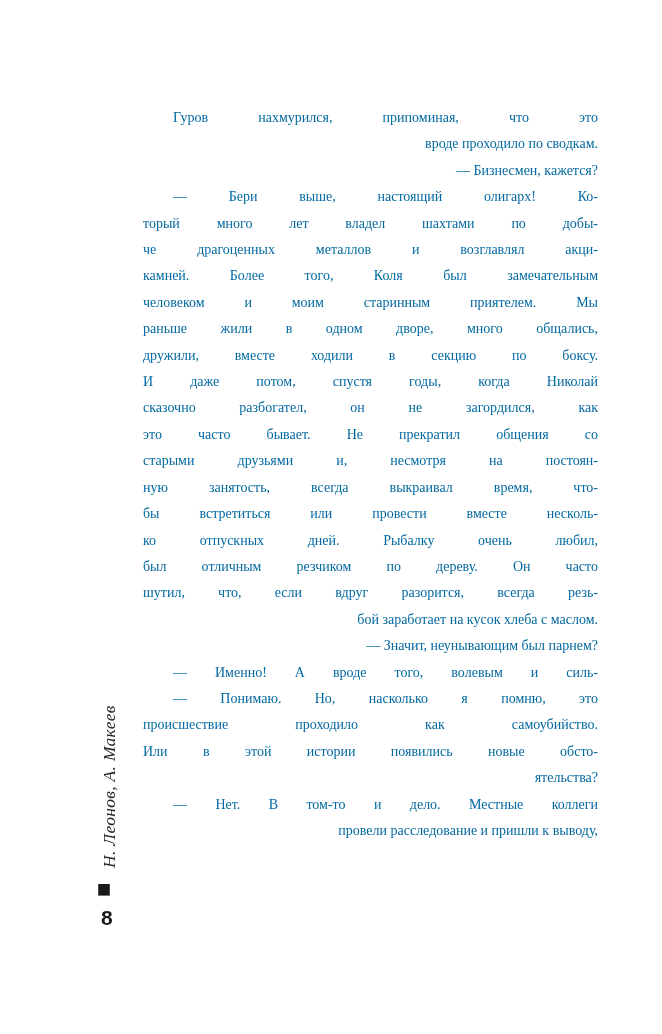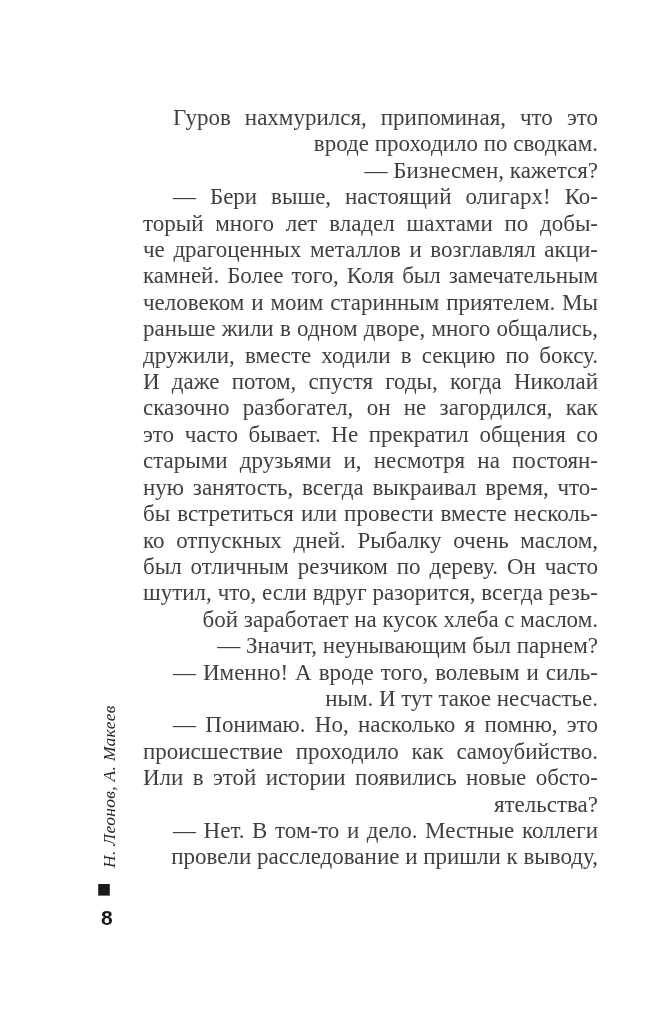--- a/index.html
+++ b/index.html
@@ -11,22 +11,22 @@
     position: relative;
   }
   .book-page {
     position: absolute; inset: 0;
     background: #ffffff;
   }
   .text-block {
     position: absolute;
     left: 143px; top: 105px;
     width: 455px;
-    color: #404040;
-    font-size: 23px;
+    color: #0369a1;
+    font-size: 14px;
     line-height: 26.4px;
   }
   .line {
     width: 100%;
     text-align: right;
     white-space: normal;
   }
   .line.just {
     text-align: justify;
     text-align-last: justify;
@@ -80,27 +80,26 @@
       <div class="line just">камней. Более того, Коля был замечательным</div>
       <div class="line just">человеком и моим старинным приятелем. Мы</div>
       <div class="line just">раньше жили в одном дворе, много общались,</div>
       <div class="line just">дружили, вместе ходили в секцию по боксу.</div>
       <div class="line just">И даже потом, спустя годы, когда Николай</div>
       <div class="line just">сказочно разбогател, он не загордился, как</div>
       <div class="line just">это часто бывает. Не прекратил общения со</div>
       <div class="line just">старыми друзьями и, несмотря на постоян-</div>
       <div class="line just">ную занятость, всегда выкраивал время, что-</div>
       <div class="line just">бы встретиться или провести вместе несколь-</div>
-      <div class="line just">ко отпускных дней. Рыбалку очень маслом,</div>
+      <div class="line just">ко отпускных дней. Рыбалку очень любил,</div>
       <div class="line just">был отличным резчиком по дереву. Он часто</div>
       <div class="line just">шутил, что, если вдруг разорится, всегда резь-</div>
       <div class="line">бой заработает на кусок хлеба с маслом.</div>
       <div class="line indent">— Значит, неунывающим был парнем?</div>
       <div class="line indent just">— Именно! А вроде того, волевым и силь-</div>
-      <div class="line">ным. И тут такое несчастье.</div>
       <div class="line indent just">— Понимаю. Но, насколько я помню, это</div>
       <div class="line just">происшествие проходило как самоубийство.</div>
       <div class="line just">Или в этой истории появились новые обсто-</div>
       <div class="line">ятельства?</div>
       <div class="line indent just">— Нет. В том-то и дело. Местные коллеги</div>
       <div class="line">провели расследование и пришли к выводу,</div>
     </div>
 
   <div class="authors-vertical">Н. Леонов, А. Макеев</div>
 

